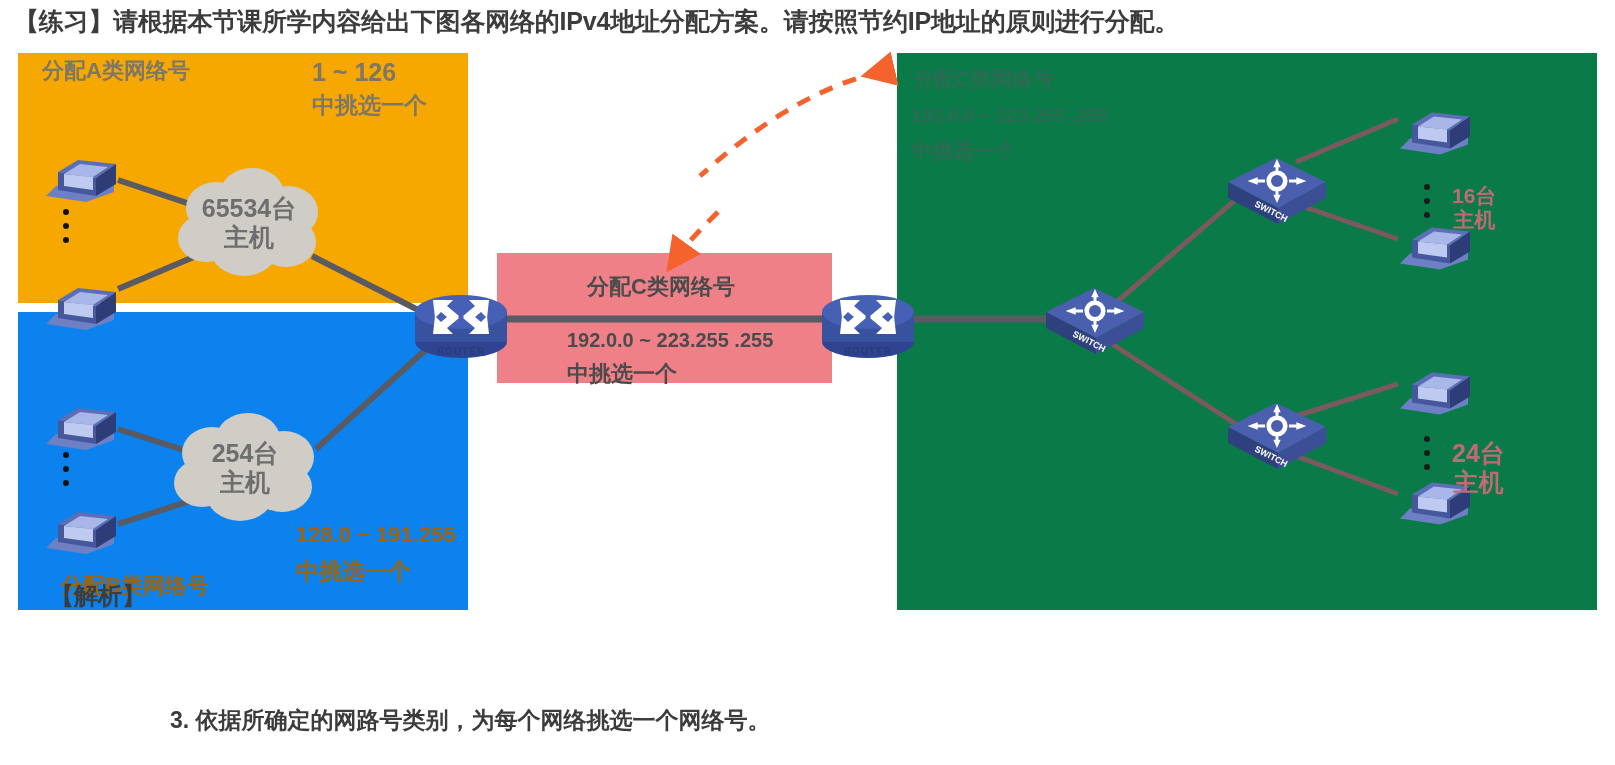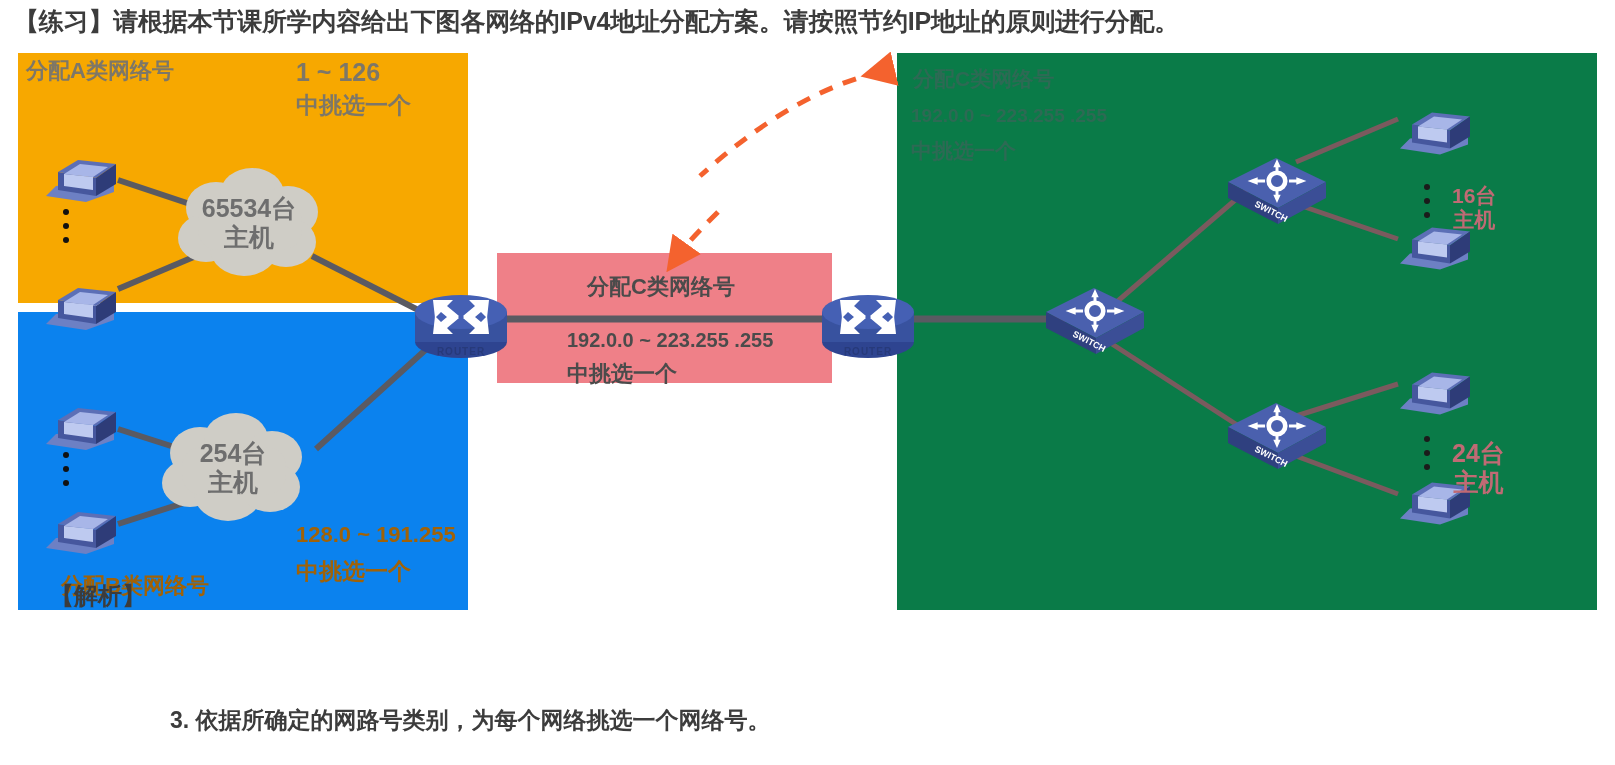--- a/index.html
+++ b/index.html
@@ -15,21 +15,21 @@
   #stage{position:absolute;left:0;top:44px;width:1615px;height:530px;}
 
   
   .panel{position:absolute;}
   #panel-a{left:18px;top:9px;width:450px;height:250px;background:#F7A800;}
   #panel-b{left:18px;top:268px;width:450px;height:298px;background:#0B82EE;}
   #panel-c{left:497px;top:209px;width:335px;height:130px;background:#EF8088;}
   #panel-d{left:897px;top:9px;width:700px;height:557px;background:#0A7B48;}
 
   .panel-label{position:absolute;font-weight:bold;white-space:nowrap;}
-  .lbl-dim-dark{color:#7d7768;}
+  .lbl-dim-dark{color:#7d7768;margin-left:16px;}
   .lbl-dim-blue{color:#a16207;}
   .lbl-dim-green{color:#2d6a54;}
   .lbl-dim-rose{color:#c06a74;}
   .lbl-dark{color:#4b4b4b;}
 
   
   #a-title{left:26px;top:12px;font-size:22px;}
   #a-range{left:296px;top:14px;font-size:25px;}
   #a-pick{left:296px;top:46px;font-size:23px;}
   
@@ -45,21 +45,21 @@
   #d-range{left:14px;top:52px;font-size:19px;}
   #d-pick{left:14px;top:84px;font-size:21px;}
 
   
   .cloud{position:absolute;}
   .cloud .cloud-text{position:absolute;inset:0;display:flex;flex-direction:column;
         align-items:center;justify-content:center;color:#6e6e6e;font-weight:bold;
         line-height:1.18;z-index:2;pointer-events:none;}
   #cloud-a{left:170px;top:120px;width:158px;height:118px;}
   #cloud-a .cloud-text{font-size:25px;}
-  #cloud-b{left:154px;top:365px;width:158px;height:118px;}
+  #cloud-b{left:166px;top:365px;width:158px;height:118px;}
   #cloud-b .cloud-text{font-size:25px;}
 
   
   #h16{left:1452px;top:140px;font-size:21px;text-align:center;line-height:1.15;}
   #h24{left:1452px;top:395px;font-size:25px;text-align:center;line-height:1.15;}
   .vdots{position:absolute;display:flex;flex-direction:column;gap:8px;align-items:center;}
   .vdots i{display:block;width:6px;height:6px;border-radius:50%;background:#111;}
   .vdots.light i{background:#1b1b1b;}
 
   

